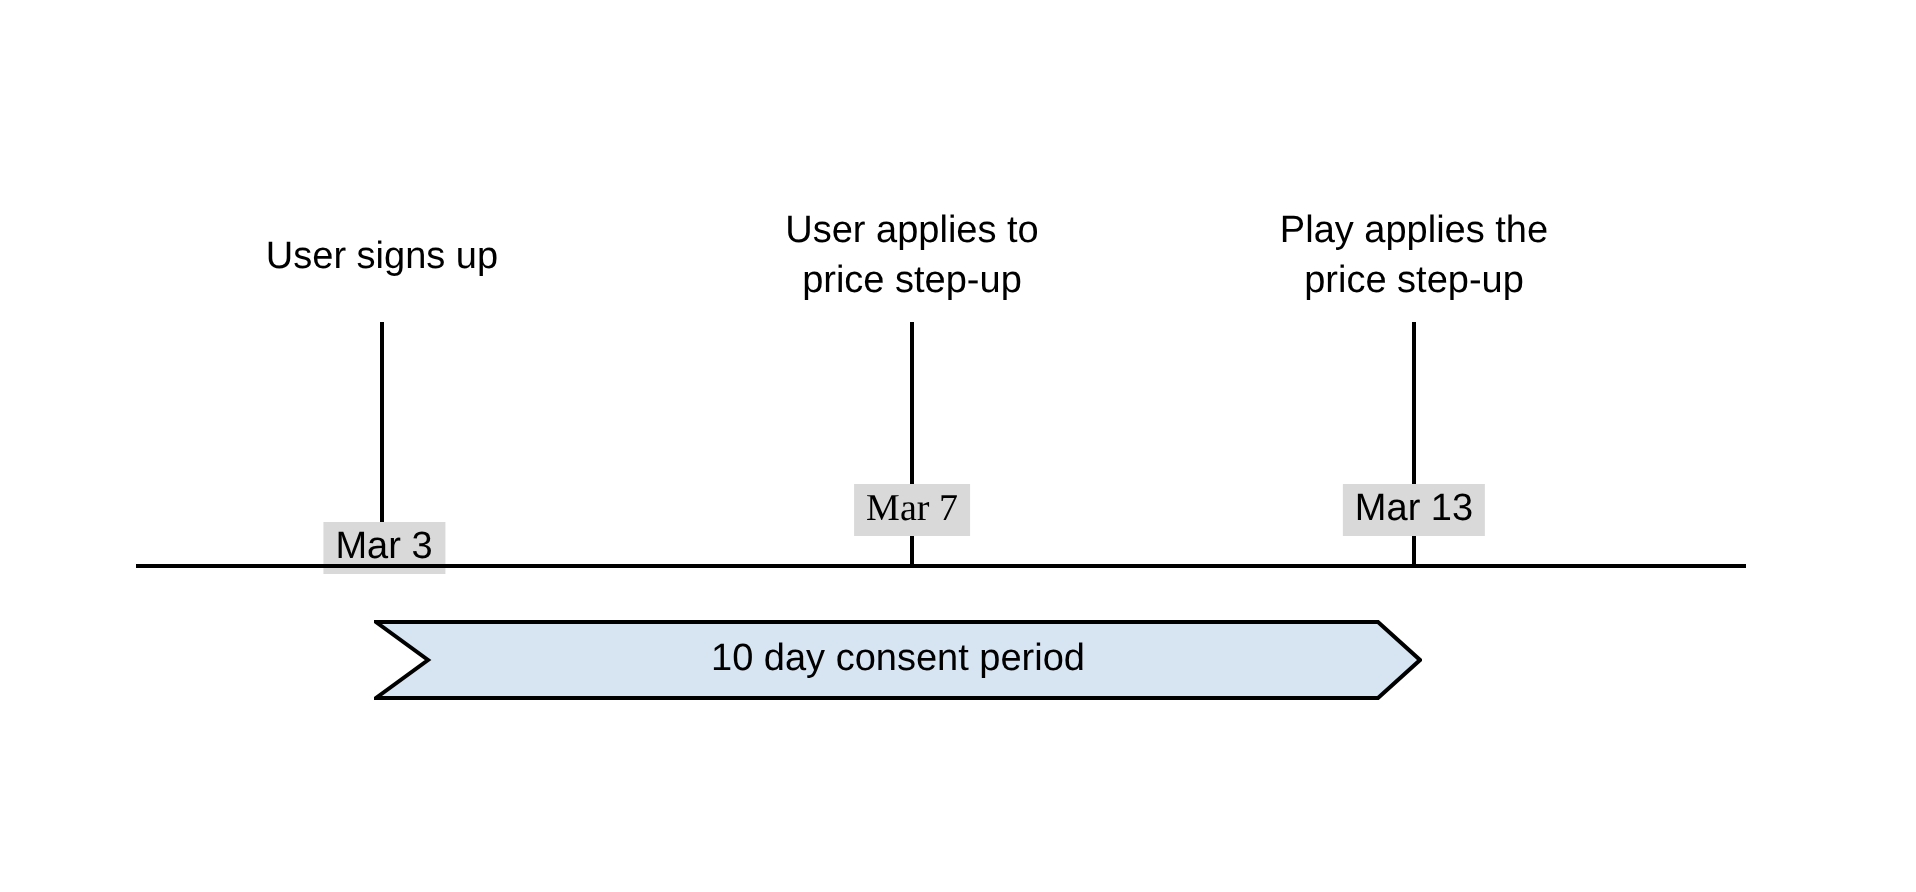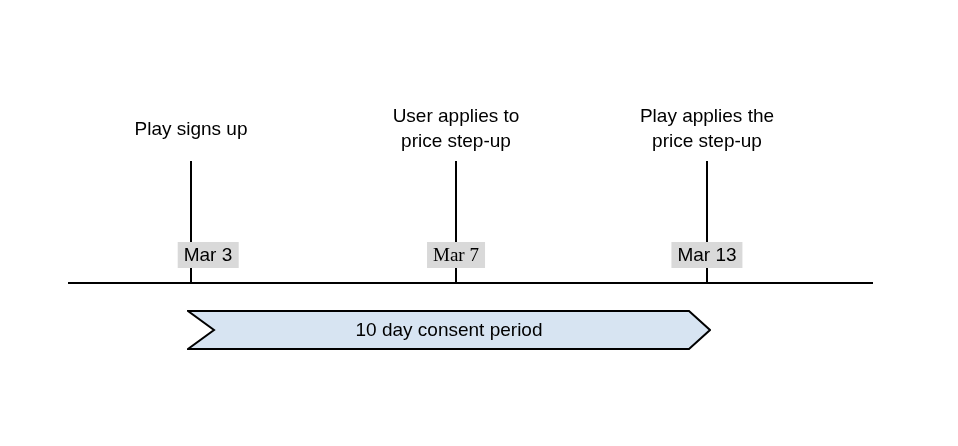--- a/index.html
+++ b/index.html
@@ -78,31 +78,31 @@
     justify-content: center;
     font-size: 19px;
   }
   
   .e1 .event-label { left: 61px; }
   .e2 .event-label { left: 326px; }
   .e3 .event-label { left: 577px; text-align: center; }
   .e1 .event-tick { left: 190px; }
   .e2 .event-tick { left: 455px; }
   .e3 .event-tick { left: 706px; }
-  .e1 .event-date { left: 208px; }
+  .e1 .event-date { left: 192px; margin-top: 19px; }
   .e2 .event-date { left: 456px; font-family: Liberation Serif, serif; }
   .e3 .event-date { left: 707px; }
 </style>
 </head>
 <body>
 
 <div class="canvas">
 
   <div class="event e1">
-    <div class="event-label">Play signs up</div>
+    <div class="event-label">User signs up</div>
     <div class="event-tick"></div>
     <div class="event-date">Mar 3</div>
   </div>
 
   <div class="event e2">
     <div class="event-label">User applies to
 price step-up</div>
     <div class="event-tick"></div>
     <div class="event-date">Mar 7</div>
   </div>

